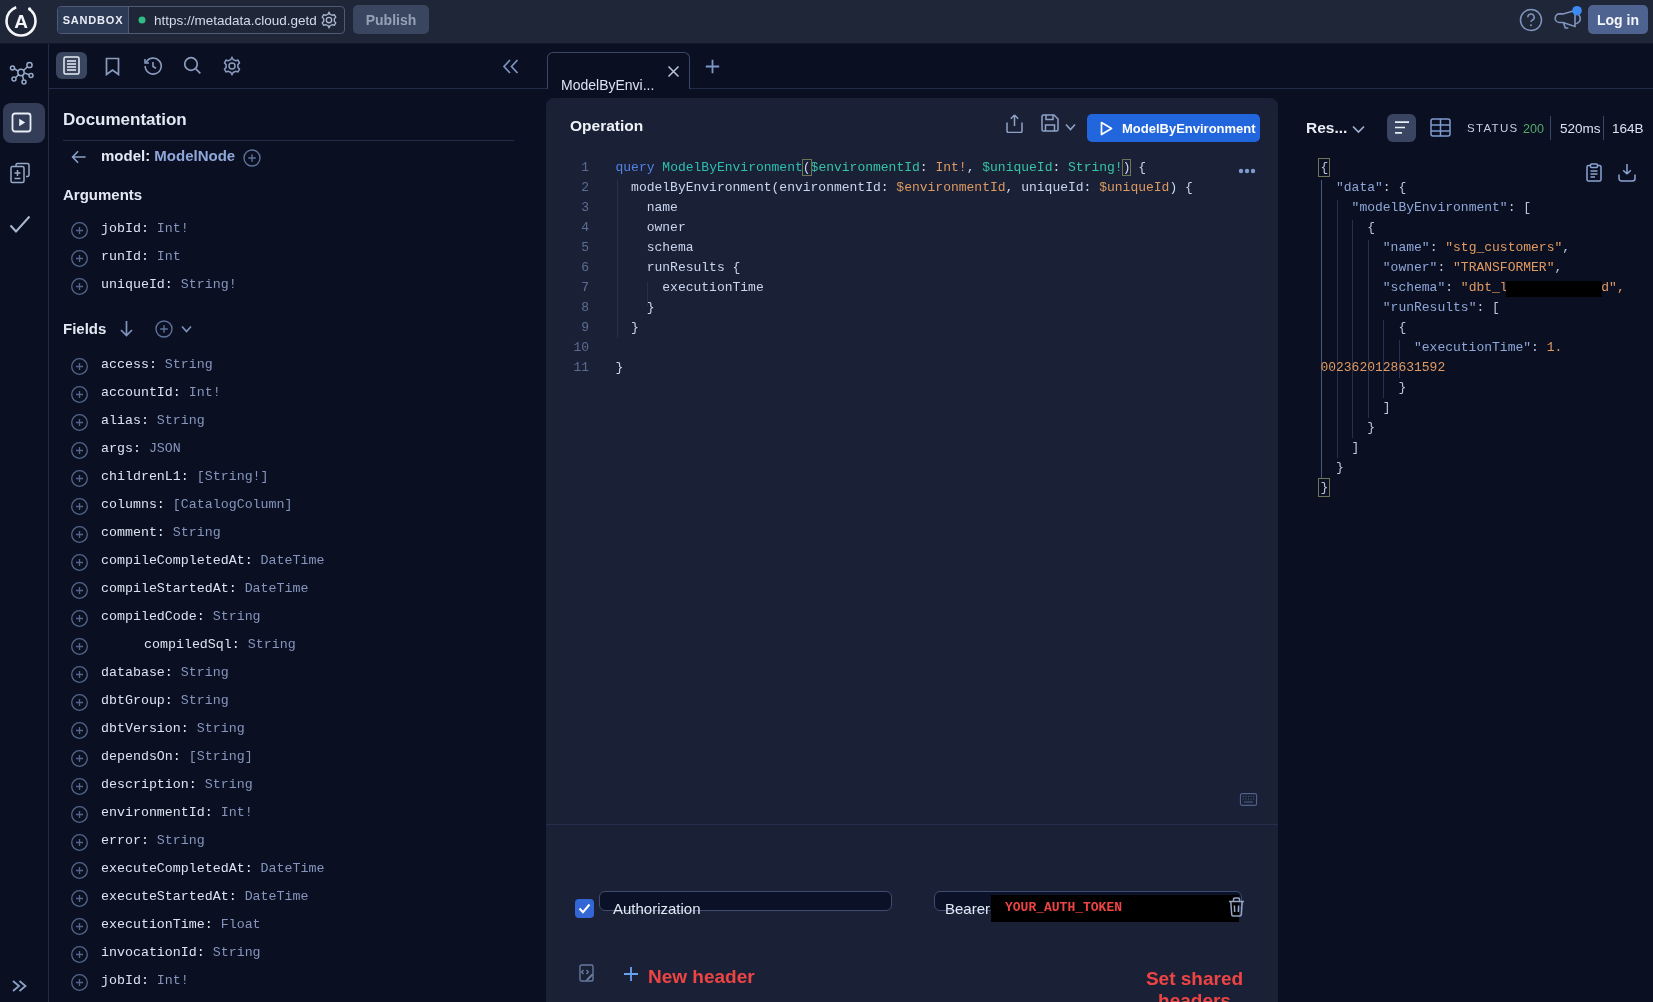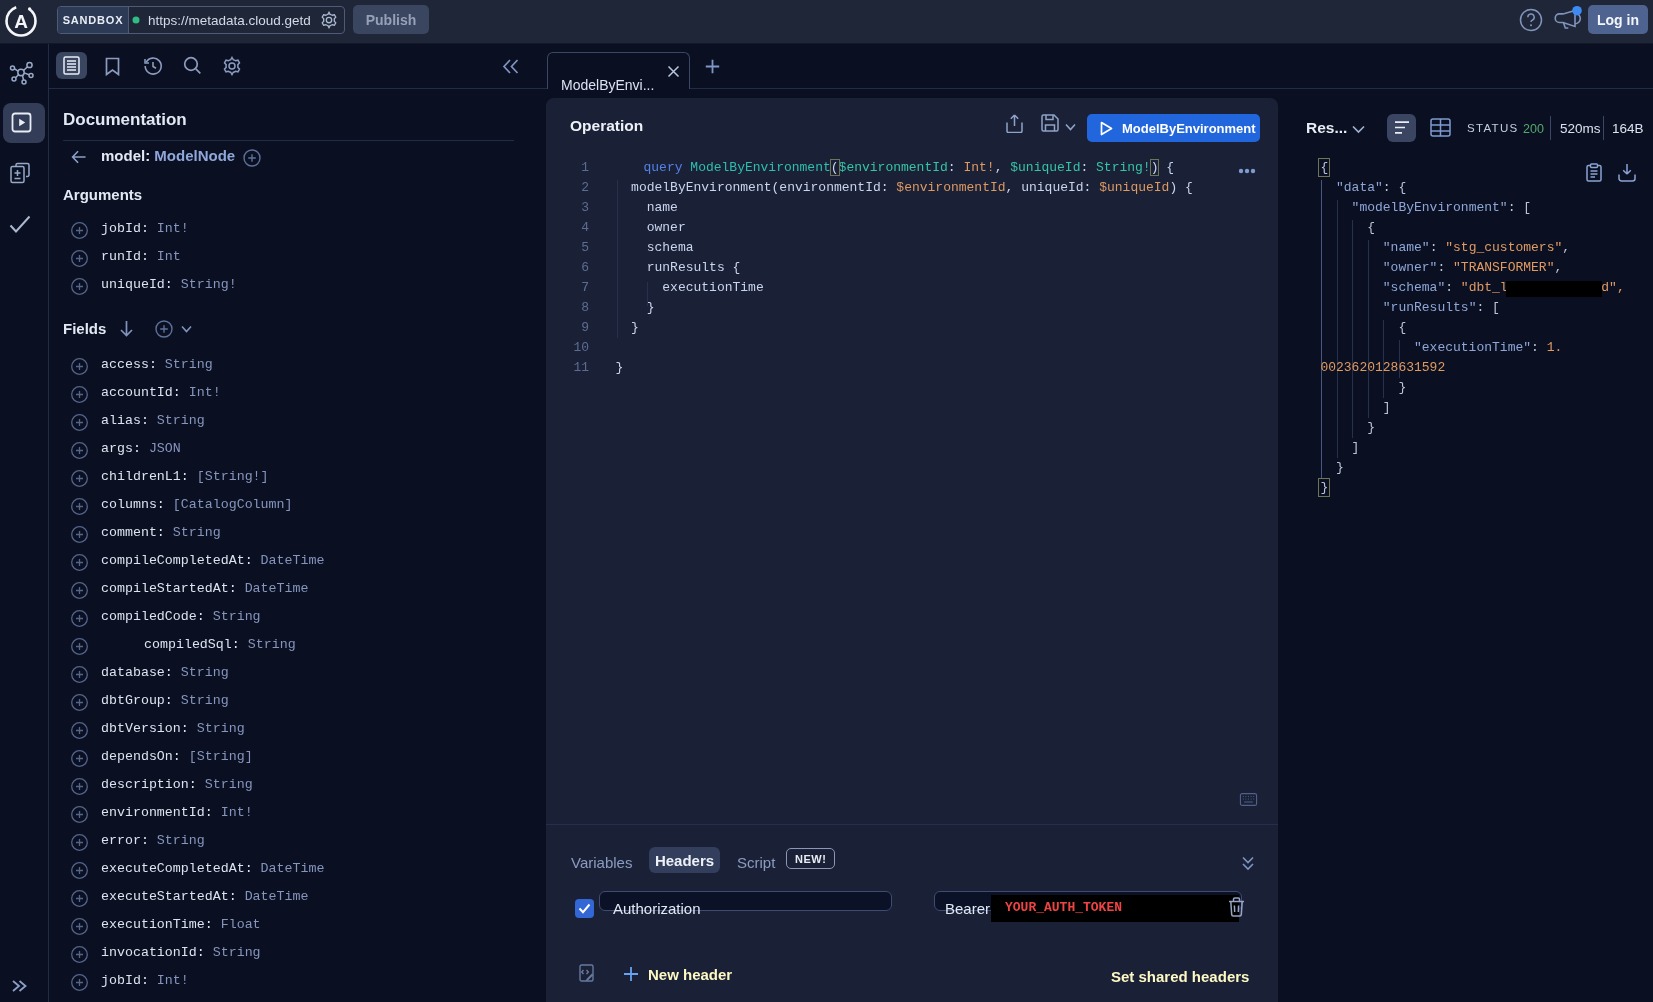--- a/index.html
+++ b/index.html
@@ -4,21 +4,21 @@
 <style>
   * { margin:0; padding:0; box-sizing:border-box; }
   html,body { width:1653px; height:1002px; overflow:hidden; }
   body { background:#0a1021; font-family:"Liberation Sans", sans-serif; position:relative; }
   .abs { position:absolute; }
   svg { display:block; }
   
   #topbar { position:absolute; left:0; top:0; width:1653px; height:44px; background:#1e2637; border-bottom:1px solid #121729; }
   #sandboxctl { position:absolute; left:57px; top:6px; width:288px; height:28px; border:1px solid #4d5a78; border-radius:4px; display:flex; align-items:center; overflow:hidden; }
   #sandboxchip { width:71px; height:100%; background:#2d3a55; border-right:1px solid #4d5a78; color:#e9eef6; font-size:11px; font-weight:bold; letter-spacing:0.8px; display:flex; align-items:center; justify-content:center; }
-  #urlbit { flex:1; height:100%; display:flex; align-items:center; padding-left:3px; position:relative; }
+  #urlbit { flex:1; height:100%; display:flex; align-items:center; padding-left:9px; position:relative; }
   #urltext { color:#d3dae8; font-size:13.5px; width:166px; overflow:hidden; white-space:nowrap; margin-left:8px; }
   #publish { position:absolute; left:353px; top:5px; width:76px; height:29px; background:#3a4560; border-radius:5px; color:#96a1b7; font-weight:bold; font-size:14px; display:flex; align-items:center; justify-content:center; }
   #login { position:absolute; left:1588px; top:5px; width:60px; height:29px; background:#4e6390; border-radius:5px; color:#f3f6fb; font-weight:bold; font-size:14px; display:flex; align-items:center; justify-content:center; }
   
   #rail { position:absolute; left:0; top:44px; width:49px; height:958px; border-right:1px solid #232c47; }
   #railactive { position:absolute; left:3px; top:103px; width:42px; height:40px; border-radius:8px; background:#333d58; }
   
   .tbline { position:absolute; top:88px; height:1px; background:#232c47; }
   #docactive { position:absolute; left:56px; top:52px; width:31px; height:27px; border-radius:6px; background:#3a4560; }
   #tab { position:absolute; left:547px; top:52px; width:143px; height:37px; border:1px solid #3a4766; border-bottom:none; border-radius:6px 6px 0 0; background:#0a1021; }
@@ -28,28 +28,28 @@
   .mono { font-family:"Liberation Mono", monospace; }
   .frow { position:absolute; left:101px; font-family:"Liberation Mono", monospace; font-size:13.3px; color:#dce3f0; white-space:pre; }
   .frow i { font-style:normal; color:#8595bd; }
   .pc { position:absolute; }
   
   #card { position:absolute; left:546px; top:98px; width:732px; height:904px; background:#1a2136; border-radius:8px 8px 0 0; }
   #runbtn { position:absolute; left:541px; top:16px; width:173px; height:28px; background:#2166dd; border-radius:5px; color:#fff; display:flex; align-items:center; }
   #runbtn span { font-size:13px; font-weight:bold; margin-left:9px; }
   .cline { position:absolute; left:69.5px; font-family:"Liberation Mono", monospace; font-size:13px; line-height:16px; color:#c9d4ee; white-space:pre; }
   .lnum { position:absolute; font-family:"Liberation Mono", monospace; font-size:13px; color:#5c6c92; width:30px; text-align:right; left:13px; }
-  .kw { color:#5381e8;margin-left:28px; } .tn { color:#2dbfae; } .vd { color:#35c4a7; } .or { color:#dd9a62; }
+  .kw { color:#5381e8; } .tn { color:#2dbfae; } .vd { color:#35c4a7; } .or { color:#dd9a62; }
   .pbox { outline:1px solid #6e7457; }
   .ig { position:absolute; width:1px; background:#27304e; }
   
   #hdrtabs .t { font-size:15px; color:#8b9cc0; position:absolute; top:7px; }
   #hdrchip { position:absolute; left:103px; top:0px; width:71px; height:26px; background:#323e5c; border-radius:6px; color:#eef2f8; font-size:15px; font-weight:bold; display:flex; align-items:center; justify-content:center; }
   .inputbox { position:absolute; height:20px; background:#0b1228; border:1.5px solid #3e4c70; border-radius:6px; }
-  .bluelink { color:#fef9c3; font-size:15px; }
+  .bluelink { color:#ef4444; font-size:19px;text-align:center; }
   
   .jline { position:absolute; left:1320.4px; font-family:"Liberation Mono", monospace; font-size:13px; line-height:16px; color:#bac4da; white-space:pre; }
   .jk { color:#8ea6d8; } .jv { color:#e09a62; }
   .rig { position:absolute; width:1px; background:#27304e; }
 </style>
 </head>
 <body>
 
 <div id="topbar">
   <svg class="abs" style="left:3px;top:2px" width="38" height="38" viewBox="0 0 38 38">
@@ -354,29 +354,20 @@
 <div class="ig" style="left:101px;top:184px;height:24px;"></div>
 </div>
 
   <svg class="abs" style="left:693px;top:695px" width="19" height="13" viewBox="0 0 20 15" fill="none" stroke="#4f608a" stroke-width="1.3">
     <rect x="0.7" y="0.7" width="18.6" height="13.6" rx="2"></rect>
     <path d="M3.5 4h1M6.5 4h1M9.5 4h1M12.5 4h1M15.5 4h1M3.5 7h1M6.5 7h1M9.5 7h1M12.5 7h1M15.5 7h1M5 10.5h10" stroke-width="1.2"></path>
   </svg>
 
   <div class="abs" style="left:0;top:726px;width:732px;height:1px;background:#252e4a;"></div>
 
-  <div id="hdrtabs" class="abs" style="left:0;top:749px;width:732px;height:26px;">
-    <div class="t" style="left:25px;">Variables</div>
-    <div id="hdrchip">Headers</div>
-    <div class="t" style="left:191px;">Script</div>
-    <div class="abs" style="left:240px;top:1px;height:21px;padding:0 8px;border:1px solid #8b97b5;border-radius:5px;color:#e8ecf4;font-size:11px;font-weight:bold;letter-spacing:0.5px;display:flex;align-items:center;">NEW!</div>
-    <svg class="abs" style="left:695px;top:9px" width="14" height="15" viewBox="0 0 14 15" fill="none" stroke="#7e94c4" stroke-width="1.6">
-      <path d="M2 1.5l5 5 5-5M2 8l5 5 5-5"></path>
-    </svg>
-  </div>
 
   <div class="abs" style="left:29px;top:801px;width:19px;height:19px;background:#3467d6;border-radius:4px;">
     <svg style="margin:4px 0 0 3px" width="13" height="11" viewBox="0 0 13 11" fill="none" stroke="#fff" stroke-width="2">
       <path d="M1.5 5.5l3.5 3.7L11.5 1.5"></path>
     </svg>
   </div>
   <div class="inputbox" style="left:53px;top:793px;width:293px;">
     <div class="abs" style="left:13px;top:8px;font-size:15px;color:#e2e8f4;">Authorization</div>
   </div>
   <div class="inputbox" style="left:356px;top:793px;width:308px;margin-left:32px;">

